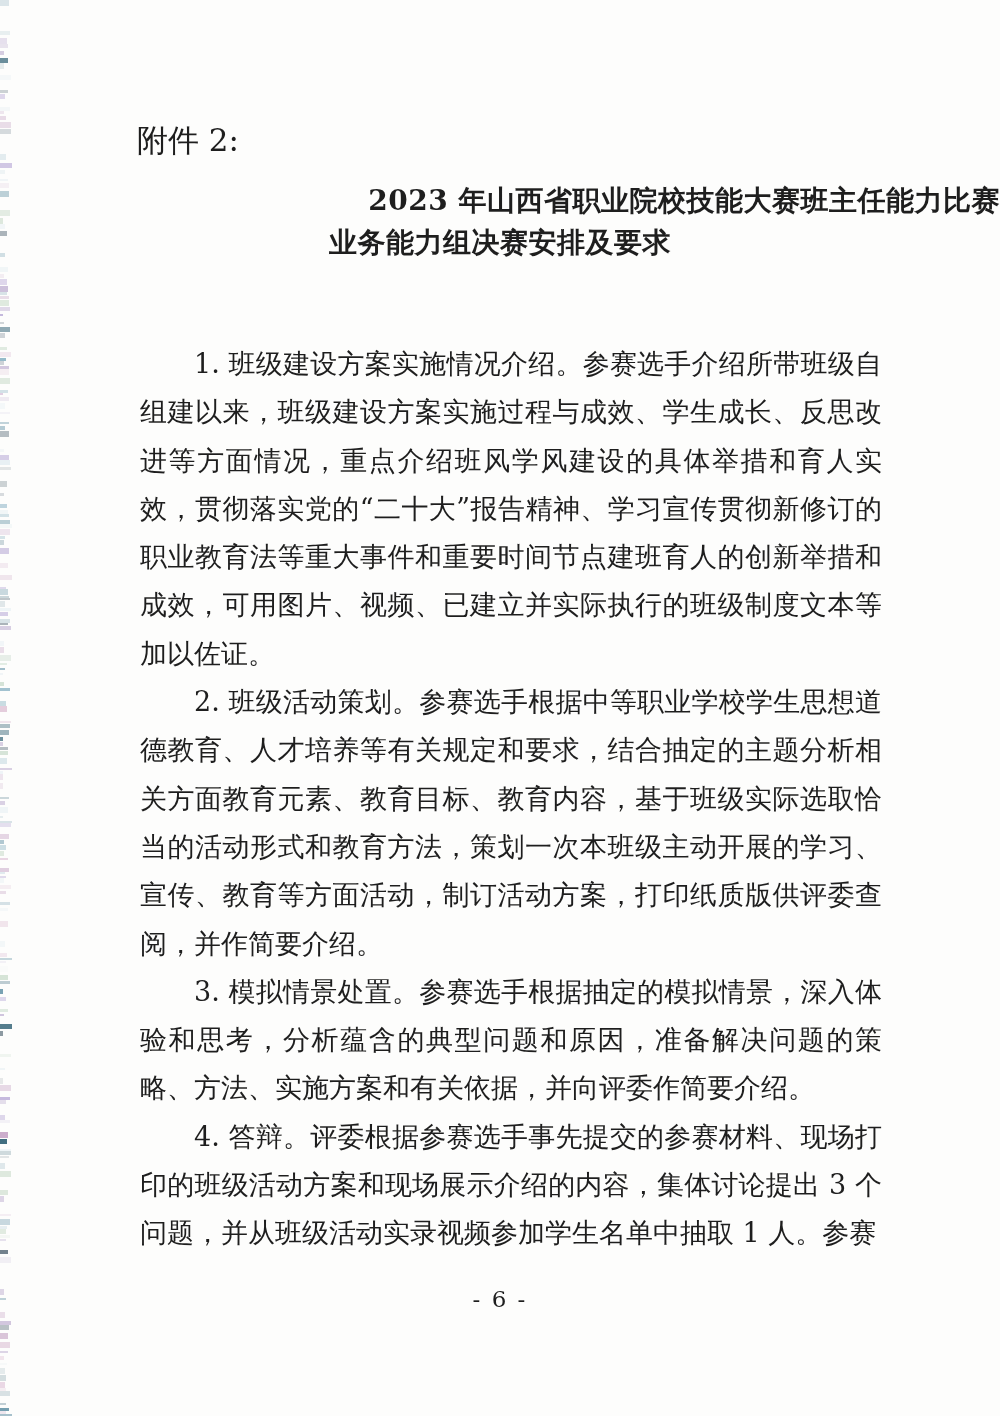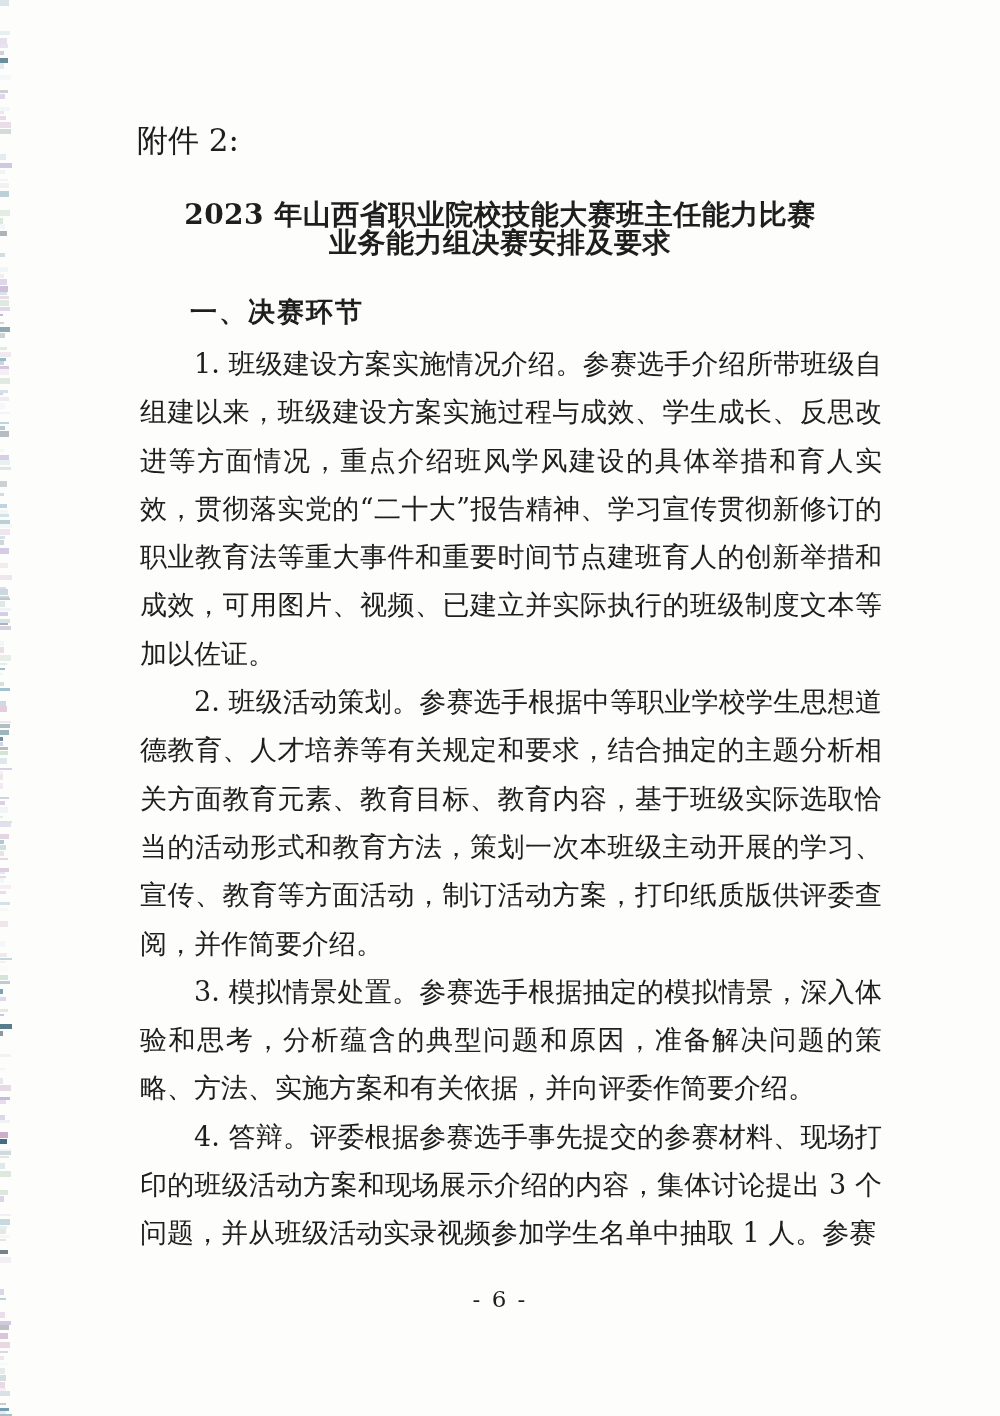--- a/index.html
+++ b/index.html
@@ -42,21 +42,21 @@
   .doc-title {
     position: absolute;
     left: 0;
     width: 100%;
     text-align: center;
     font-size: 28px;
     font-weight: bold;
     letter-spacing: 0.5px;
     white-space: nowrap;
   }
-  .doc-title.line1 { top: 196px; }
+  .doc-title.line1 { top: 182px; text-align: right; }
   .doc-title.line2 { top: 224px; }
   .section-heading {
     position: absolute;
     left: 190px;
     top: 294px;
     font-family: "DejaVu Sans", "Liberation Sans", sans-serif;
     font-size: 27px;
     font-weight: bold;
     letter-spacing: 2px;
     white-space: nowrap;
@@ -272,21 +272,20 @@
       <i style="top:1411px;height:3px;width:6.2px;background:#c9a9c9;opacity:0.27"></i>
       <i style="top:1414px;height:4px;width:11.6px;background:#5e8fa3;opacity:0.54"></i>
     </div>
 
   <div class="attachment-label">附件 2:</div>
 
   <div class="doc-title line1">2023 年山西省职业院校技能大赛班主任能力比赛</div>
 
   <div class="doc-title line2">业务能力组决赛安排及要求</div>
 
-  <div class="section-heading">一、决赛环节</div>
 
   <div class="body-text">
     <p>1. 班级建设方案实施情况介绍。参赛选手介绍所带班级自组建以来，班级建设方案实施过程与成效、学生成长、反思改进等方面情况，重点介绍班风学风建设的具体举措和育人实效，贯彻落实党的“二十大”报告精神、学习宣传贯彻新修订的职业教育法等重大事件和重要时间节点建班育人的创新举措和成效，可用图片、视频、已建立并实际执行的班级制度文本等加以佐证。</p>
     <p>2. 班级活动策划。参赛选手根据中等职业学校学生思想道德教育、人才培养等有关规定和要求，结合抽定的主题分析相关方面教育元素、教育目标、教育内容，基于班级实际选取恰当的活动形式和教育方法，策划一次本班级主动开展的学习、宣传、教育等方面活动，制订活动方案，打印纸质版供评委查阅，并作简要介绍。</p>
     <p>3. 模拟情景处置。参赛选手根据抽定的模拟情景，深入体验和思考，分析蕴含的典型问题和原因，准备解决问题的策略、方法、实施方案和有关依据，并向评委作简要介绍。</p>
     <p>4. 答辩。评委根据参赛选手事先提交的参赛材料、现场打印的班级活动方案和现场展示介绍的内容，集体讨论提出 3 个问题，并从班级活动实录视频参加学生名单中抽取 1 人。参赛</p>
   </div>
 
   <div class="page-number">- 6 -</div>
 

